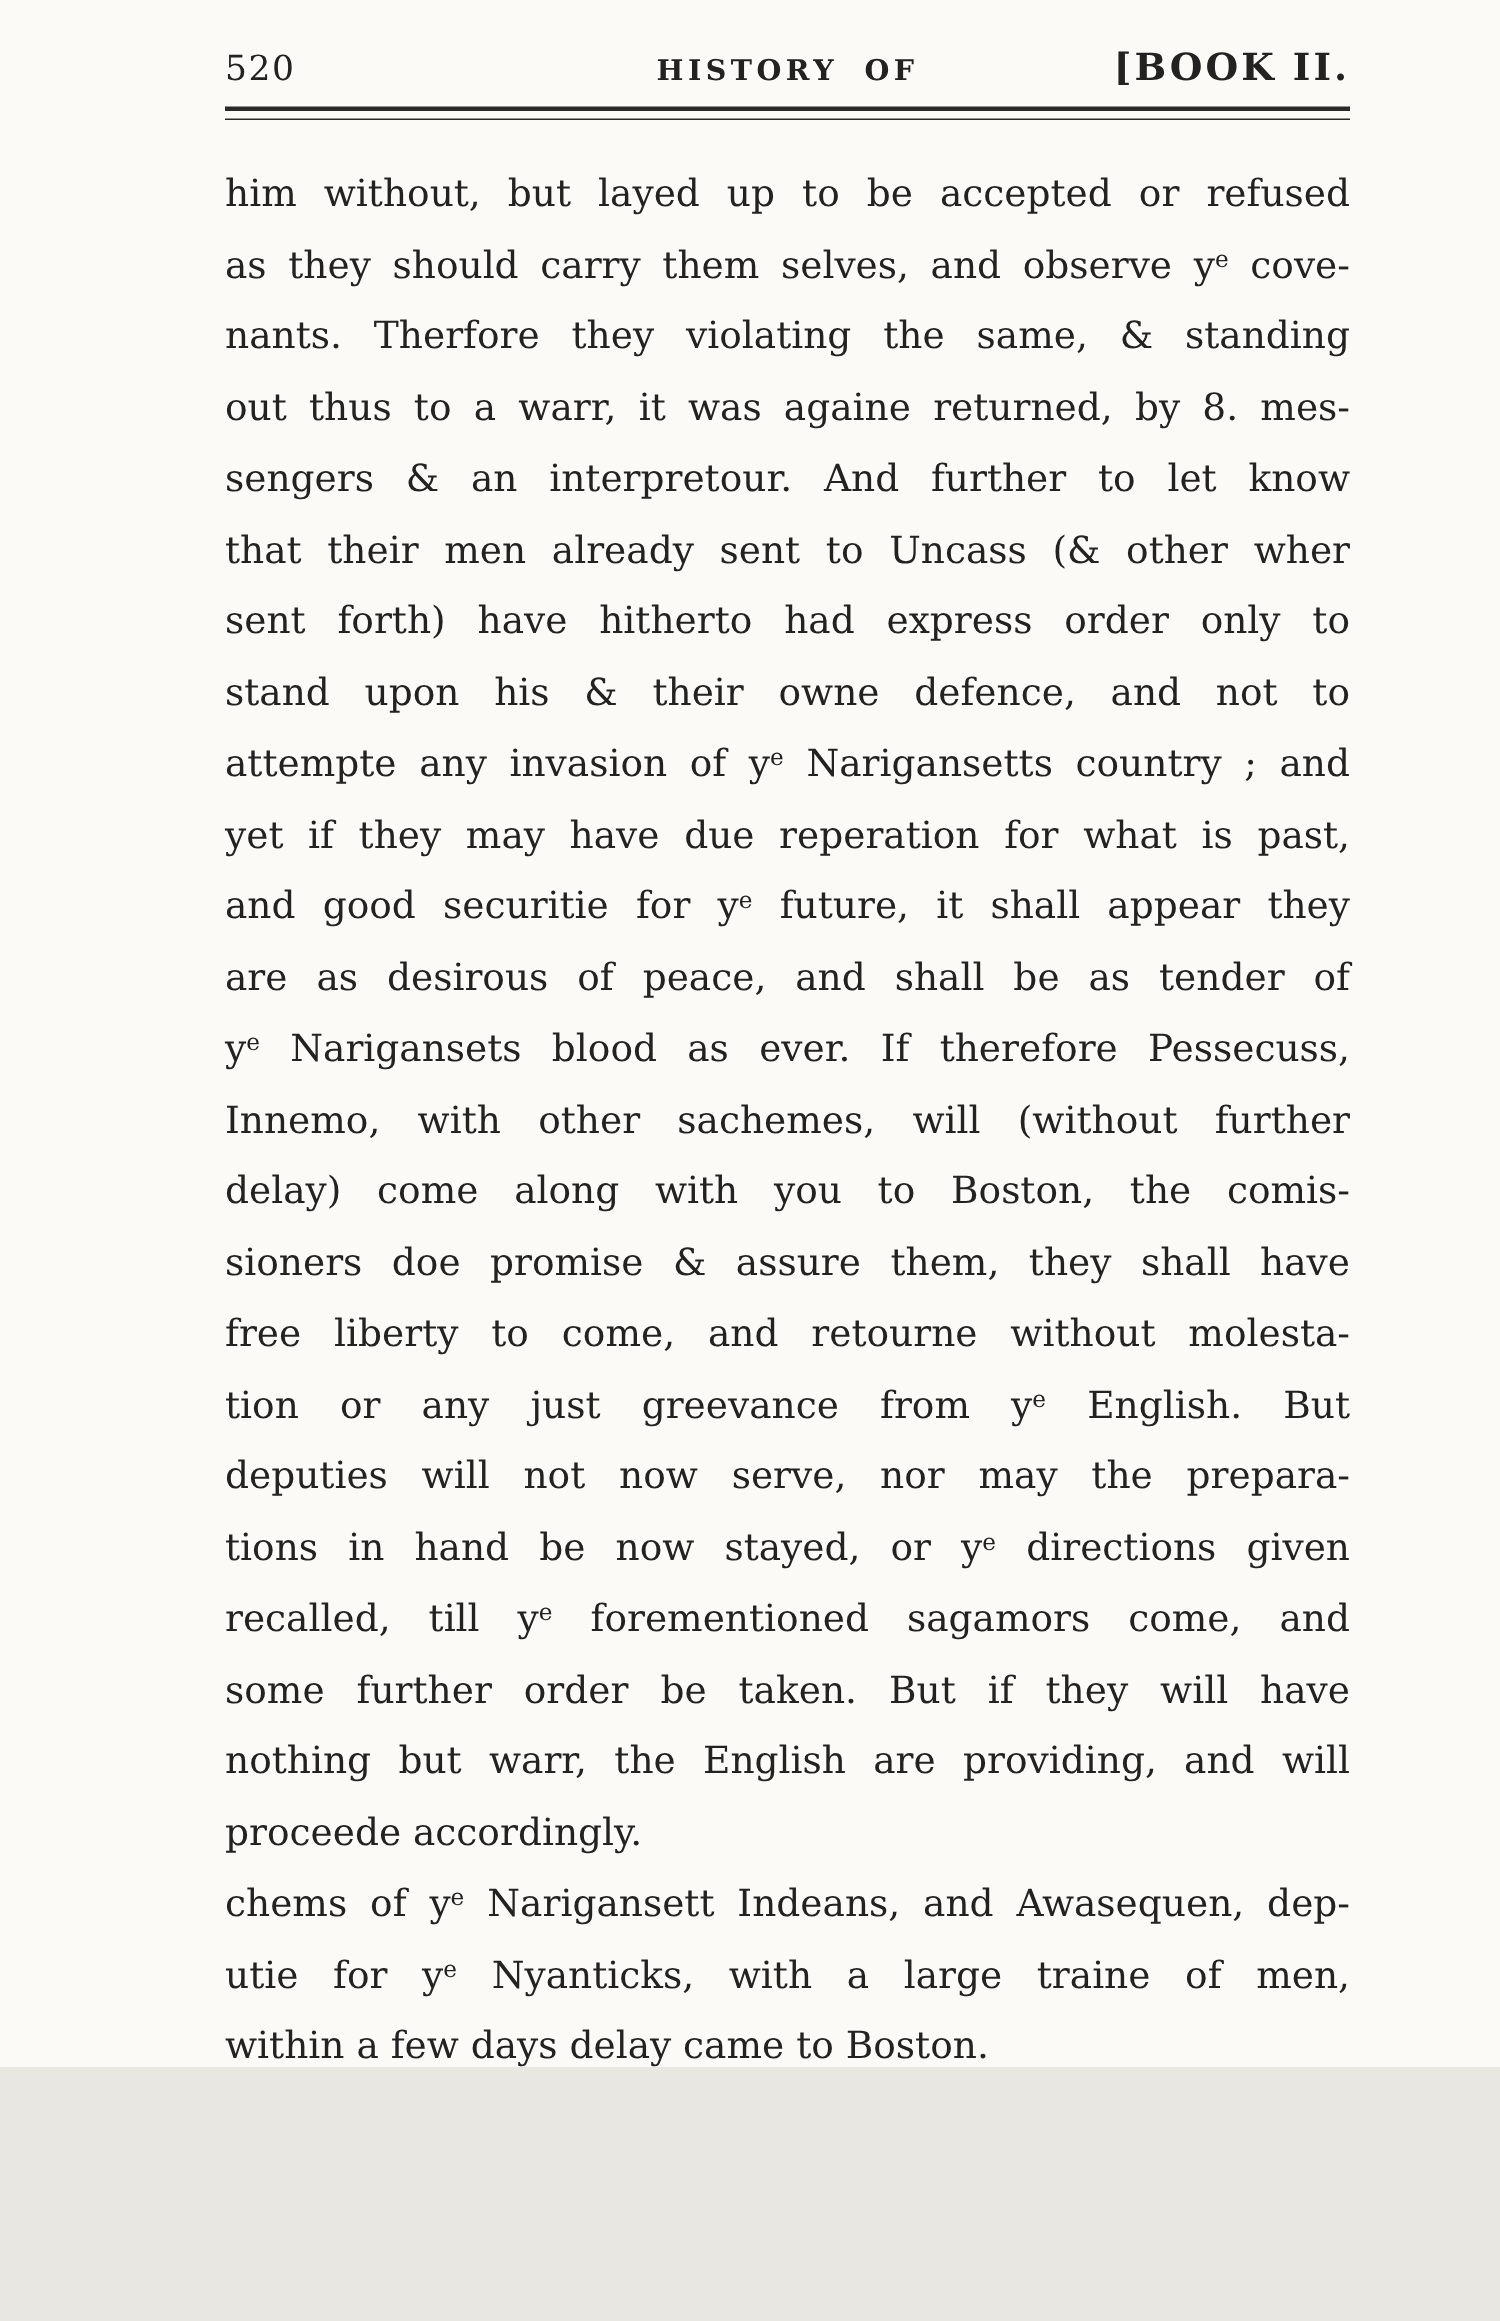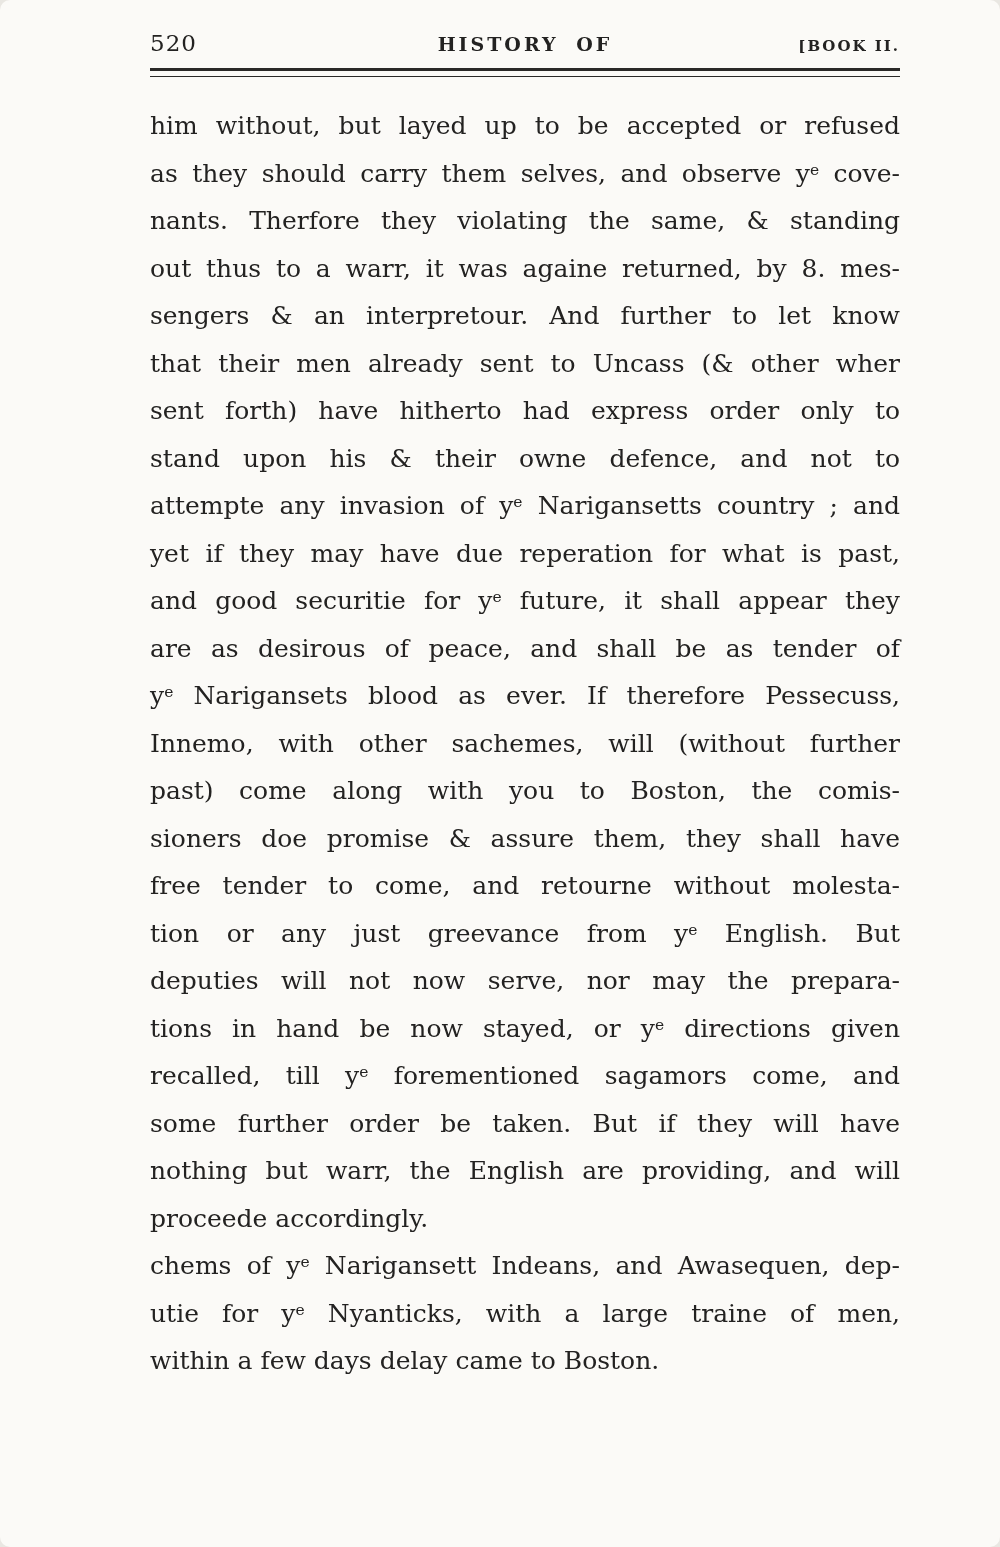--- a/index.html
+++ b/index.html
@@ -3,28 +3,27 @@
 <meta charset="utf-8">
 <style>
   html, body {
     margin: 0;
     padding: 0;
     background: #e9e7e2;
   }
   .page {
     position: relative;
     width: 1000px;
-    height: 1547px;
+    height: 1378px;
     margin: 0 auto;
     background: #fbfaf7;
     color: #232221;
     font-family: "DejaVu Serif", "Liberation Serif", serif;
     box-sizing: border-box;
     padding: 30px 100px 40px 150px;
-    border-radius: 10px;
   }
   .page-header {
     display: grid;
     grid-template-columns: 1fr auto 1fr;
     align-items: baseline;
     font-size: 21px;
   }
   .page-number {
     justify-self: start;
     font-size: 23px;
@@ -33,21 +32,21 @@
   .running-title {
     justify-self: center;
     font-size: 19px;
     font-weight: bold;
     letter-spacing: 3px;
     word-spacing: 8px;
     text-align: center;
   }
   .book-label {
     justify-self: end;
-    font-size: 15px;
+    font-size: 25px;
     font-weight: bold;
     letter-spacing: 2px;
   }
   .rule-double {
     margin-top: 12px;
   }
   .rule-double .rule-top {
     height: 3px;
     background: #2a2927;
   }
@@ -101,23 +100,23 @@
       <div class="line">sengers &amp; an interpretour.  And further to let know</div>
       <div class="line">that their men already sent to Uncass (&amp; other wher</div>
       <div class="line">sent forth) have hitherto had express order only to</div>
       <div class="line">stand upon his &amp; their owne defence, and not to</div>
       <div class="line">attempte any invasion of y<sup>e</sup> Narigansetts country ; and</div>
       <div class="line">yet if they may have due reperation for what is past,</div>
       <div class="line">and good securitie for y<sup>e</sup> future, it shall appear they</div>
       <div class="line">are as desirous of peace, and shall be as tender of</div>
       <div class="line">y<sup>e</sup> Narigansets blood as ever.  If therefore Pessecuss,</div>
       <div class="line">Innemo, with other sachemes, will (without further</div>
-      <div class="line">past) come along with you to Boston, the comis-</div>
+      <div class="line">delay) come along with you to Boston, the comis-</div>
       <div class="line">sioners doe promise &amp; assure them, they shall have</div>
-      <div class="line">free tender to come, and retourne without molesta-</div>
+      <div class="line">free liberty to come, and retourne without molesta-</div>
       <div class="line">tion or any just greevance from y<sup>e</sup> English.  But</div>
       <div class="line">deputies will not now serve, nor may the prepara-</div>
       <div class="line">tions in hand be now stayed, or y<sup>e</sup> directions given</div>
       <div class="line">recalled, till y<sup>e</sup> forementioned sagamors come, and</div>
       <div class="line">some further order be taken.  But if they will have</div>
       <div class="line">nothing but warr, the English are providing, and will</div>
       <div class="line last">proceede accordingly.</div>
       <div class="line">chems of y<sup>e</sup> Narigansett Indeans, and Awasequen, dep-</div>
       <div class="line">utie for y<sup>e</sup> Nyanticks, with a large traine of men,</div>
       <div class="line last">within a few days delay came to Boston.</div>

